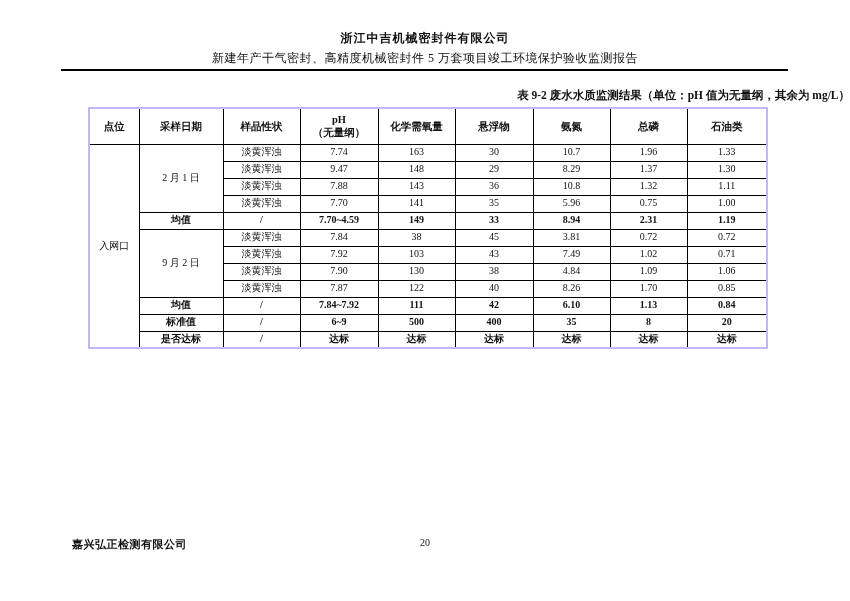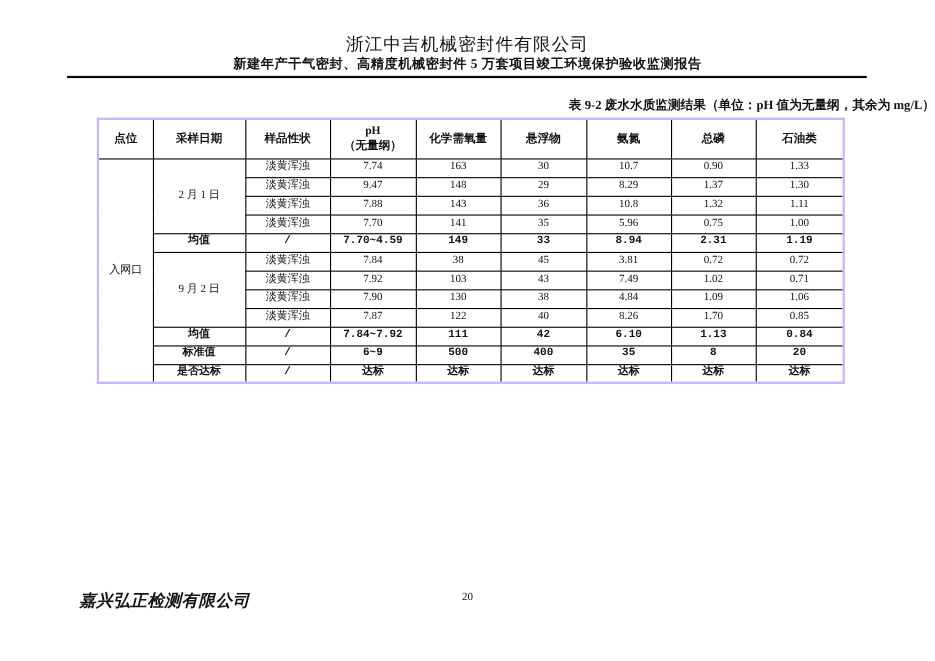--- a/index.html
+++ b/index.html
@@ -15,32 +15,32 @@
     font-family: "Liberation Serif", "DejaVu Serif", serif;
     color: #111111;
     overflow: hidden;
   }
   .doc-header-line1 {
     position: absolute;
     top: 30px;
     left: 0;
     width: 100%;
     text-align: center;
-    font-size: 16px;
-    font-weight: normal;
-    letter-spacing: 1px;
-  }
-  .doc-header-line2 {
-    position: absolute;
-    top: 50px;
-    left: 0;
-    width: 100%;
-    text-align: center;
     font-size: 12px;
     font-weight: bold;
+    letter-spacing: 1px;
+  }
+  .doc-header-line2 {
+    position: absolute;
+    top: 50px;
+    left: 0;
+    width: 100%;
+    text-align: center;
+    font-size: 12px;
+    font-weight: normal;
     letter-spacing: 0.5px;
   }
   .header-rule {
     position: absolute;
     top: 69px;
     left: 61px;
     width: 727px;
     height: 1.5px;
     background: #000000;
   }
@@ -69,30 +69,29 @@
     vertical-align: middle;
     padding: 0;
     font-size: 10px;
     line-height: 1.25;
     overflow: hidden;
     white-space: nowrap;
   }
   table.data-table thead tr { height: 36px; }
   table.data-table tbody tr { height: 17px; }
   table.data-table th { font-size: 10.5px; font-weight: bold; }
-  tr.bold-row td { font-weight: bold; font-family: Liberation Mono, monospace; }
+  tr.bold-row td { font-weight: bold; }
   .ph-head div { line-height: 1.3; }
   .footer-company {
     position: absolute;
     top: 537px;
     left: 72px;
-    font-size: 15px;
+    font-size: 11px;
     font-weight: bold;
     letter-spacing: 0.5px;
-    font-style: italic;
   }
   .page-number {
     position: absolute;
     top: 537px;
     left: 0;
     width: 100%;
     text-align: center;
     font-size: 10px;
   }
 </style>
@@ -137,21 +136,21 @@
     </thead>
     <tbody>
       <tr>
         <td rowspan="12">入网口</td>
         <td rowspan="4">2 月 1 日</td>
         <td>淡黄浑浊</td>
         <td>7.74</td>
         <td>163</td>
         <td>30</td>
         <td>10.7</td>
-        <td>0.90</td>
+        <td>1.96</td>
         <td>1.33</td>
       </tr>
       <tr>
         <td>淡黄浑浊</td>
         <td>9.47</td>
         <td>148</td>
         <td>29</td>
         <td>8.29</td>
         <td>1.37</td>
         <td>1.30</td>

